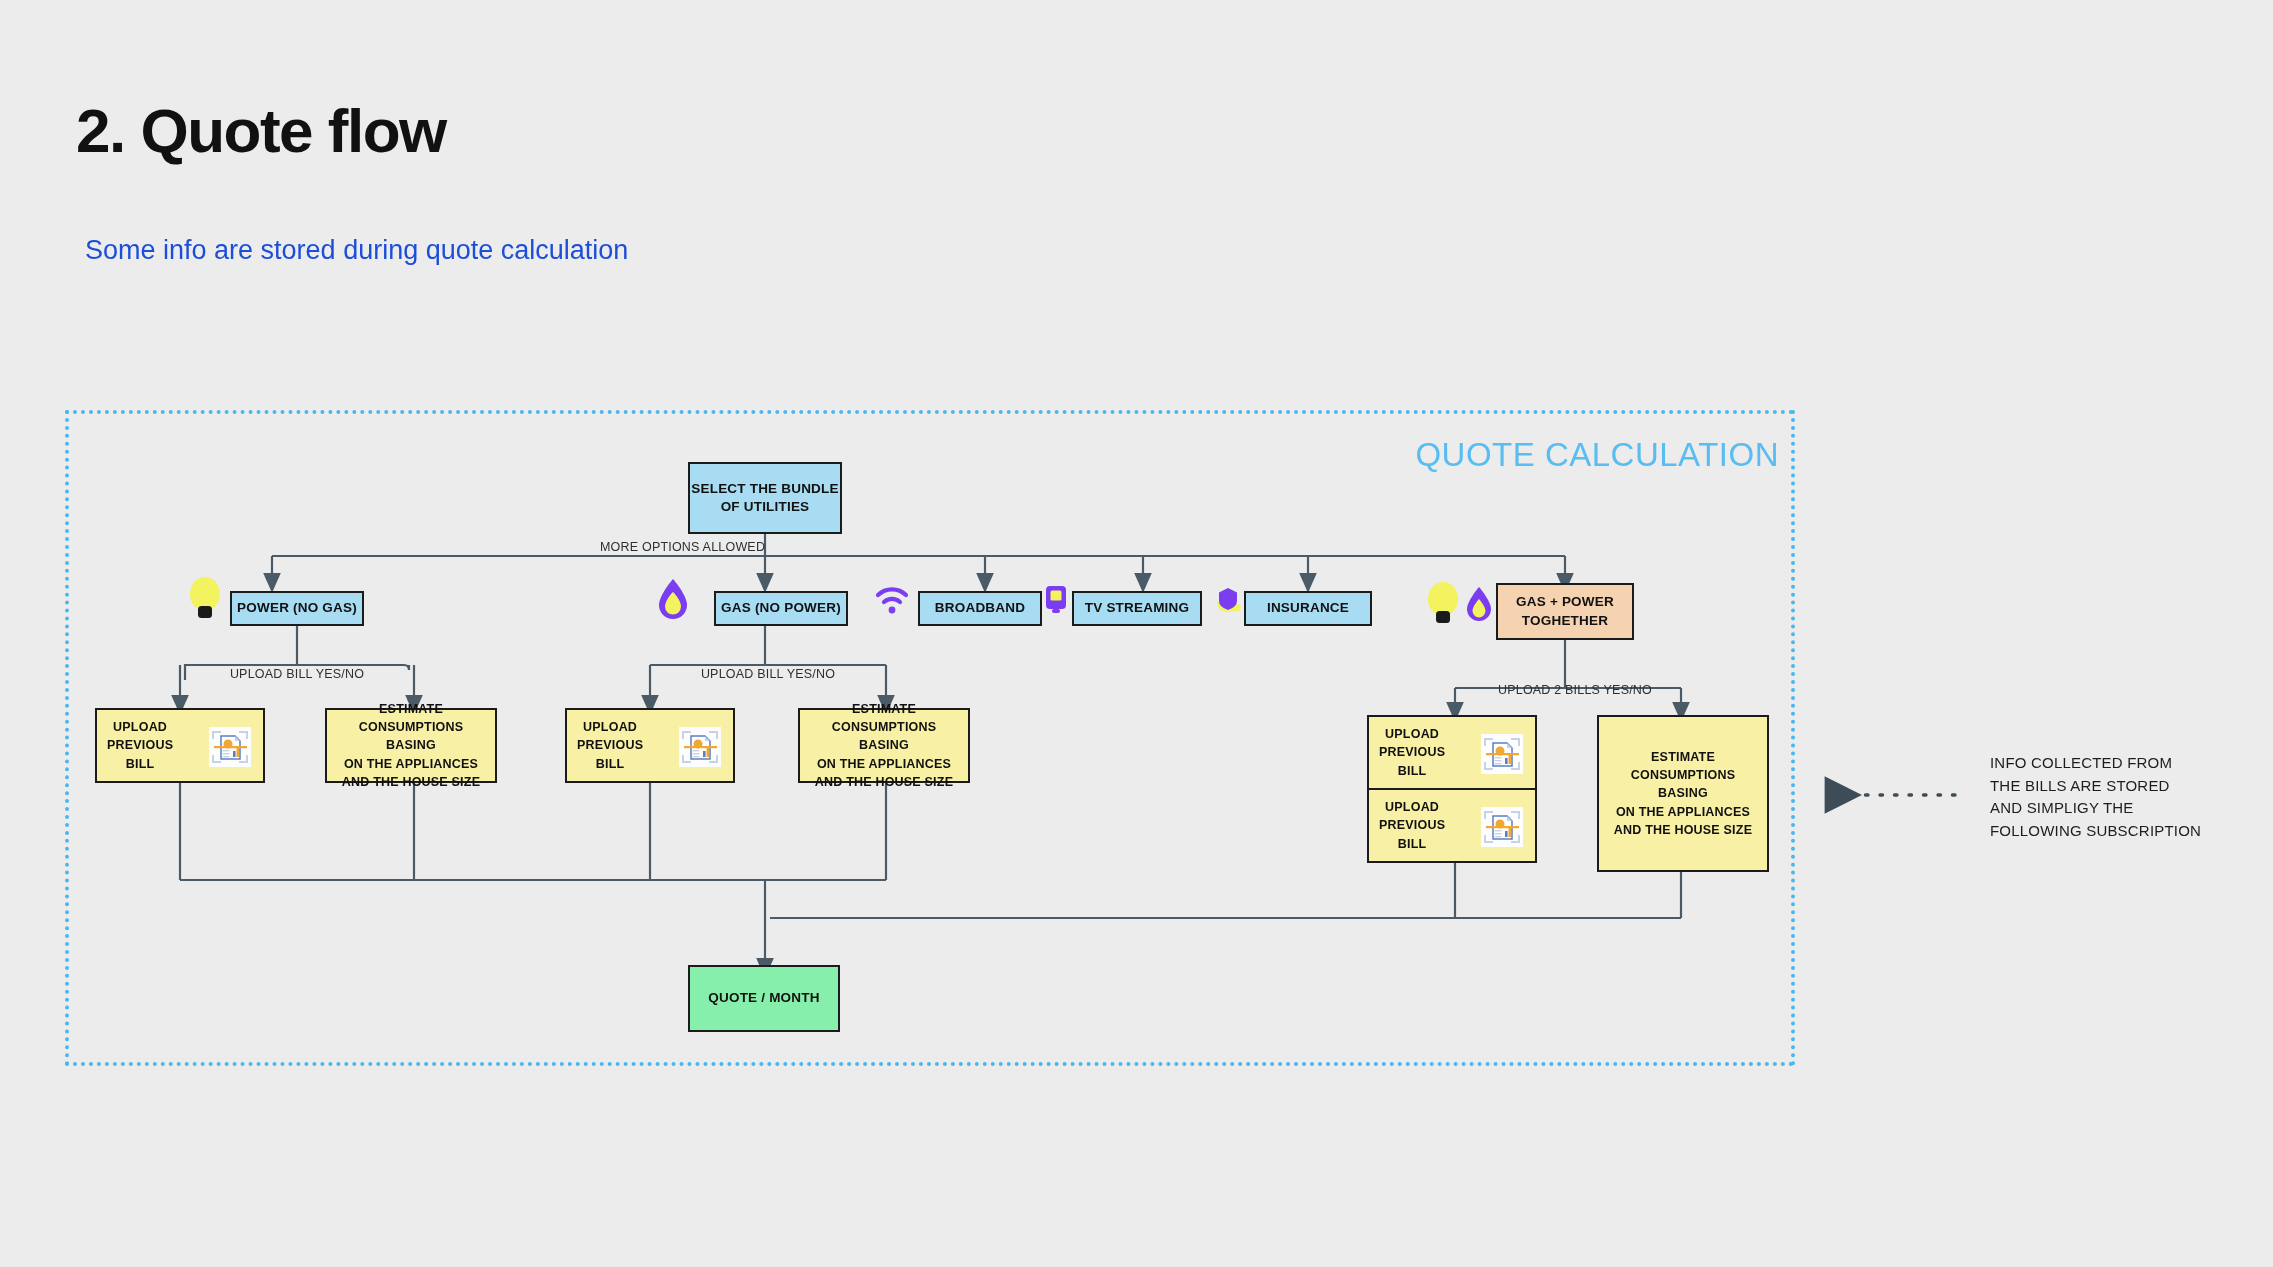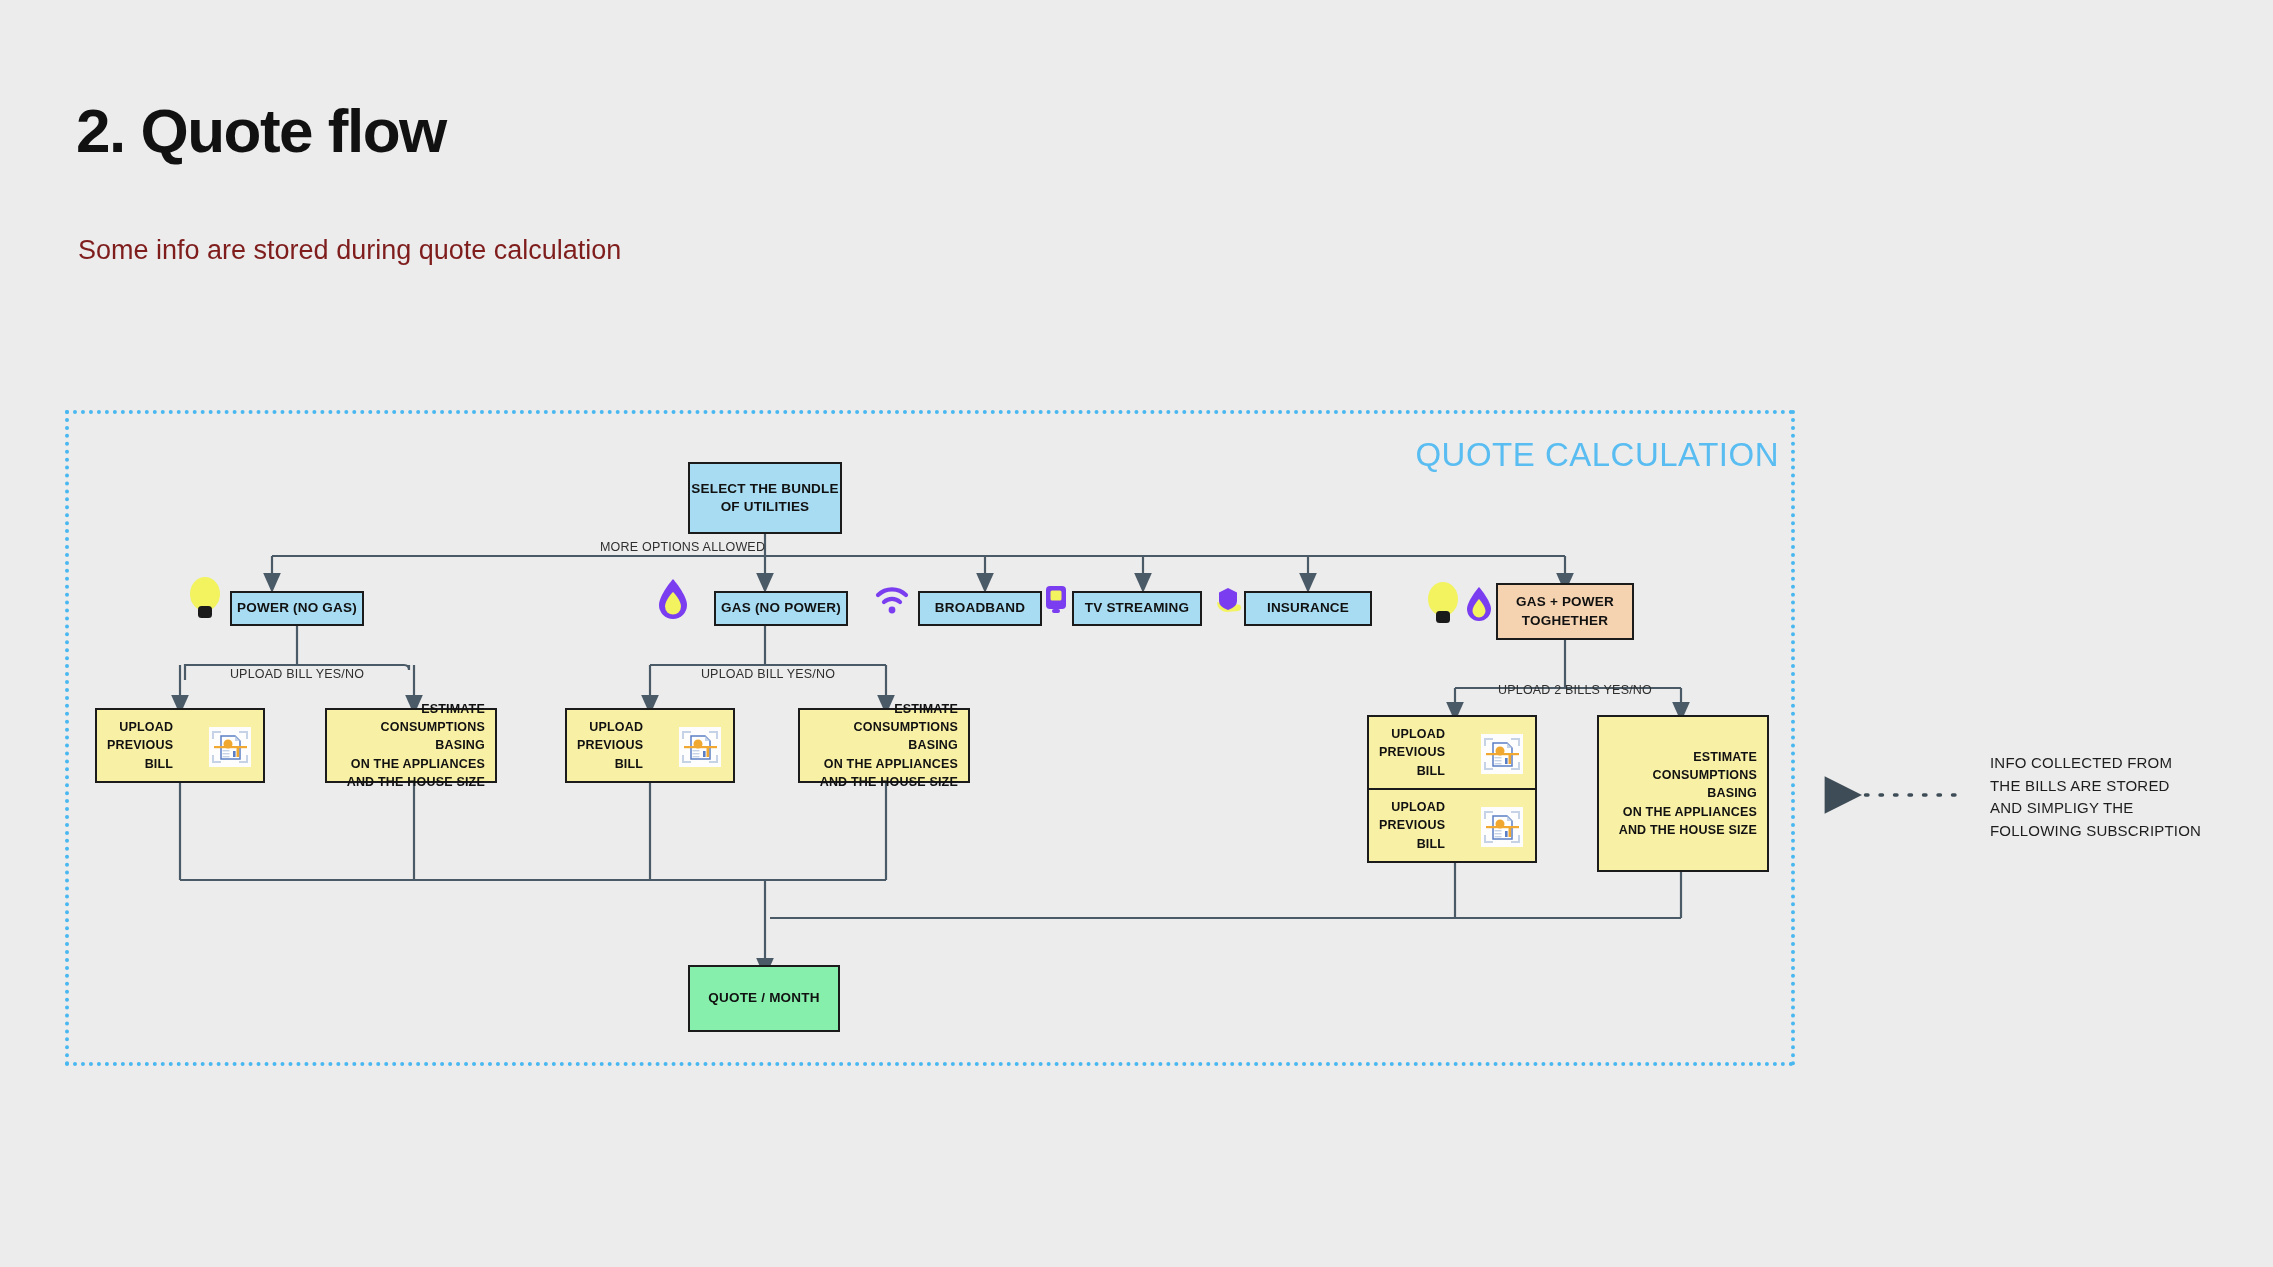--- a/index.html
+++ b/index.html
@@ -21,25 +21,25 @@
     left: 76px;
     top: 95px;
     font-size: 62px;
     font-weight: 700;
     letter-spacing: -1.5px;
     color: #111;
     white-space: pre;
   }
   #page-subtitle {
     position: absolute;
-    left: 78px;
+    left: 85px;
     top: 235px;
     font-size: 27px;
     font-weight: 400;
-    color: #7f1d1d;
+    color: #1d4ed8;
     white-space: pre;
   }
 
   
   #quote-region {
     position: absolute;
     left: 65px;
     top: 410px;
     width: 1730px;
     height: 656px;
@@ -82,21 +82,21 @@
     color: #111;
     white-space: pre-line;
   }
   .node.blue   { background: #a7dcf2; }
   .node.peach  { background: #f6d3b0; }
   .node.yellow { background: #f8f0a5; }
   .node.violet { background: #86efac; align-items: center; }
 
   .node.yellow {
     justify-content: flex-start;
-    text-align: right;
+    text-align: center;
     font-size: 12.5px;
     padding: 0 10px;
     line-height: 1.45;
   }
   .node.yellow .ytext { display:block; }
 
   
   .edge-label {
     position: absolute;
     font-size: 12.5px;

